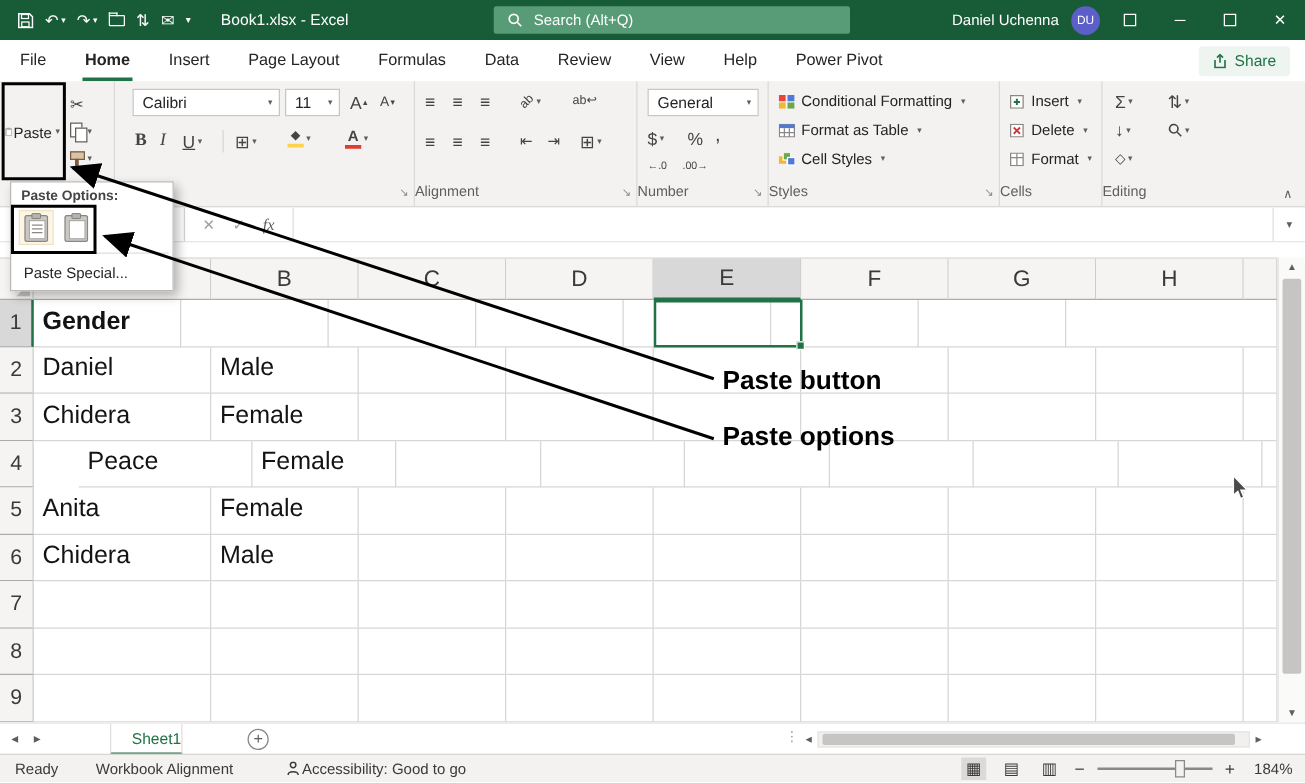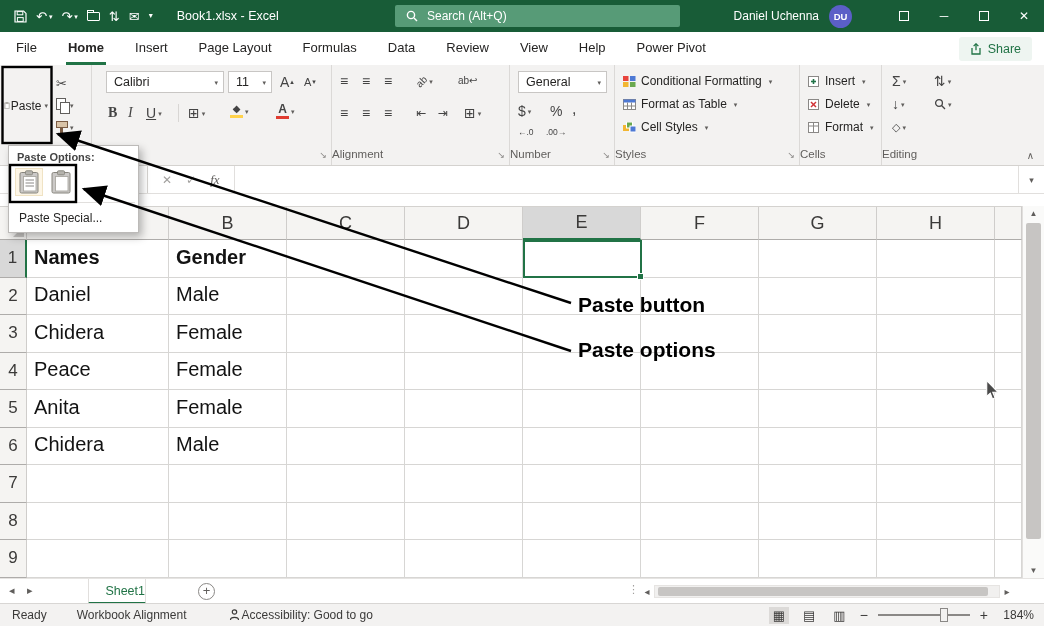--- a/index.html
+++ b/index.html
@@ -12,21 +12,21 @@
 .qat{display:flex;align-items:center;gap:9px;padding-left:14px}
 .qat .ic{font-size:13px;line-height:1;color:#fff;display:inline-flex;align-items:center}
 .dd{font-size:7px;color:#605e5c;margin-left:2px;line-height:1}
 .qat .dd{color:#fff;font-size:7px}
 .ic-folder{width:13px;height:9px;border:1.3px solid #fff;border-radius:1px;position:relative;display:inline-block}
 .ic-folder::before{content:"";position:absolute;top:-3px;left:-1.3px;width:5px;height:2px;border:1.3px solid #fff;border-bottom:none}
 .doc-title{font-size:12.5px;margin-left:24px;white-space:nowrap}
 .searchbox{position:absolute;left:395px;top:5px;width:285px;height:22px;background:var(--c-search,#579b77);border-radius:2px;display:flex;align-items:center;gap:9px;padding-left:11px;font-size:12px;color:#fff;cursor:text}
 .tb-right{position:absolute;right:0;top:0;height:32px;display:flex;align-items:center}
 .user-name{font-size:12px;margin-right:10px}
-.avatar{width:23px;height:23px;border-radius:50%;background:var(--c-avatar,#5b5fc7);color:#fff;font-size:9.5px;font-weight:bold;display:flex;align-items:center;justify-content:center;margin-right:32px}
+.avatar{width:23px;height:23px;border-radius:50%;background:var(--c-avatar,#5b5fc7);color:#fff;font-size:9.5px;font-weight:normal;display:flex;align-items:center;justify-content:center;margin-right:4px}
 .winbtn{width:40px;height:32px;display:flex;align-items:center;justify-content:center;font-size:12px;color:#fff}
 .box-ic{width:10px;height:10px;border:1.2px solid #fff;display:inline-block}
 
 
 .tabrow{position:absolute;left:0;top:32px;width:100%;height:33px;background:#fff;display:flex;align-items:stretch;padding-left:14px}
 .tabstrip{display:flex;align-items:stretch;gap:27px}
 .rtab{display:flex;align-items:center;font-size:13px;color:#252423;border-bottom:3px solid transparent;padding:0 2px;cursor:pointer;white-space:nowrap}
 .rtab.active{font-weight:600;border-bottom-color:var(--c-accent,#217346)}
 .sharebtn{position:absolute;right:12px;top:5px;height:24px;display:flex;align-items:center;gap:6px;padding:0 11px;background:#eef5f1;border-radius:3px;color:var(--c-accent,#217346);font-size:12.5px;cursor:pointer}
 
@@ -494,21 +494,20 @@
       <div class="hd col" style="width: 118px;">D</div>
       <div class="hd col selc" style="width: 118px;">E</div>
       <div class="hd col" style="width: 118px;">F</div>
       <div class="hd col" style="width: 118px;">G</div>
       <div class="hd col" style="width: 118px;">H</div>
       <div class="hd col filler"></div>
     </div>
   <div class="gridrows">
       <div class="grow">
         <div class="hd rowhd selr">1</div>
-        <div class="cell bold" style="width: 142px;">Names</div>
         <div class="cell bold" style="width: 118px;">Gender</div>
         <div class="cell bold" style="width: 118px;"></div>
         <div class="cell bold" style="width: 118px;"></div>
         <div class="cell bold" style="width: 118px;"></div>
         <div class="cell bold" style="width: 118px;"></div>
         <div class="cell bold" style="width: 118px;"></div>
         <div class="cell bold" style="width: 118px;"></div>
         <div class="cell cfiller"></div>
       </div>
       <div class="grow">
@@ -530,21 +529,21 @@
         <div class="cell" style="width: 118px;"></div>
         <div class="cell" style="width: 118px;"></div>
         <div class="cell" style="width: 118px;"></div>
         <div class="cell" style="width: 118px;"></div>
         <div class="cell" style="width: 118px;"></div>
         <div class="cell" style="width: 118px;"></div>
         <div class="cell cfiller"></div>
       </div>
       <div class="grow">
         <div class="hd rowhd">4</div>
-        <div class="cell" style="width: 142px;">Peace</div>
+        <div class="cell" style="width: 142px; margin-left: 36px;">Peace</div>
         <div class="cell" style="width: 118px;">Female</div>
         <div class="cell" style="width: 118px;"></div>
         <div class="cell" style="width: 118px;"></div>
         <div class="cell" style="width: 118px;"></div>
         <div class="cell" style="width: 118px;"></div>
         <div class="cell" style="width: 118px;"></div>
         <div class="cell" style="width: 118px;"></div>
         <div class="cell cfiller"></div>
       </div>
       <div class="grow">

